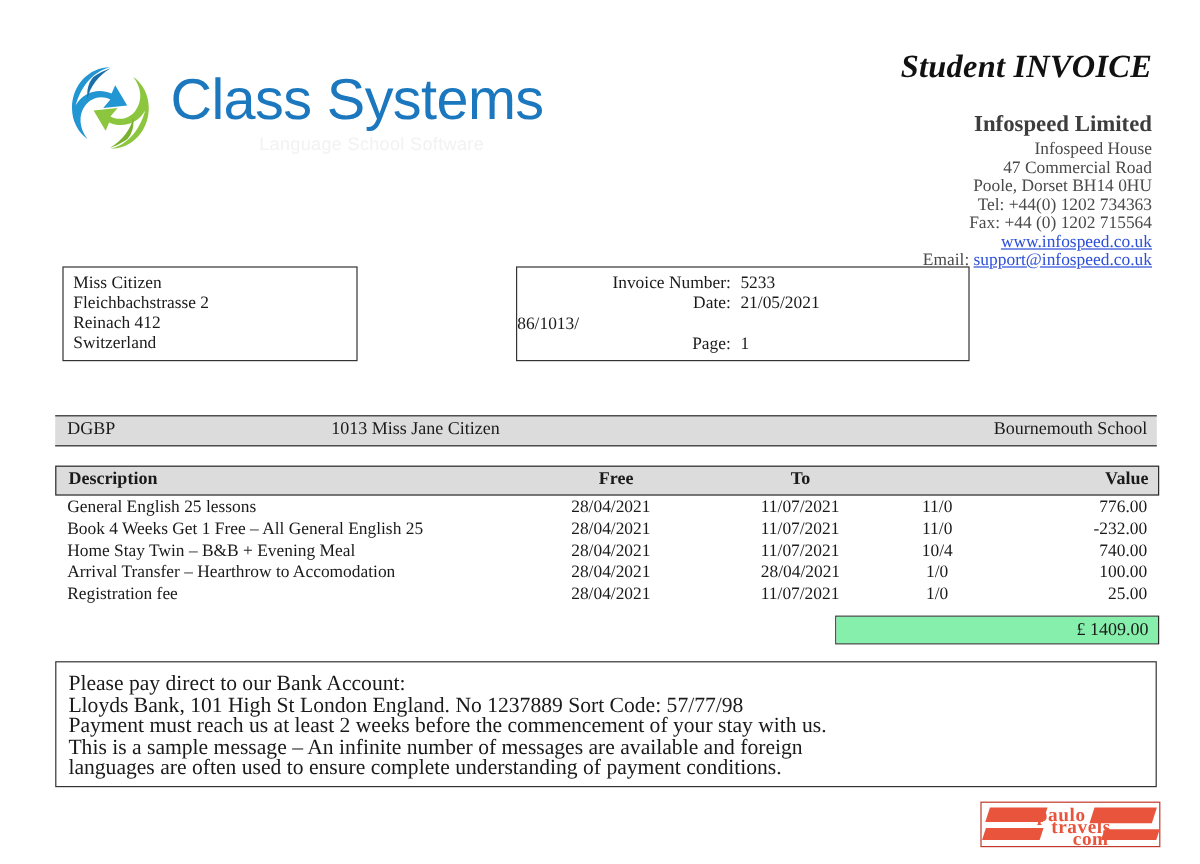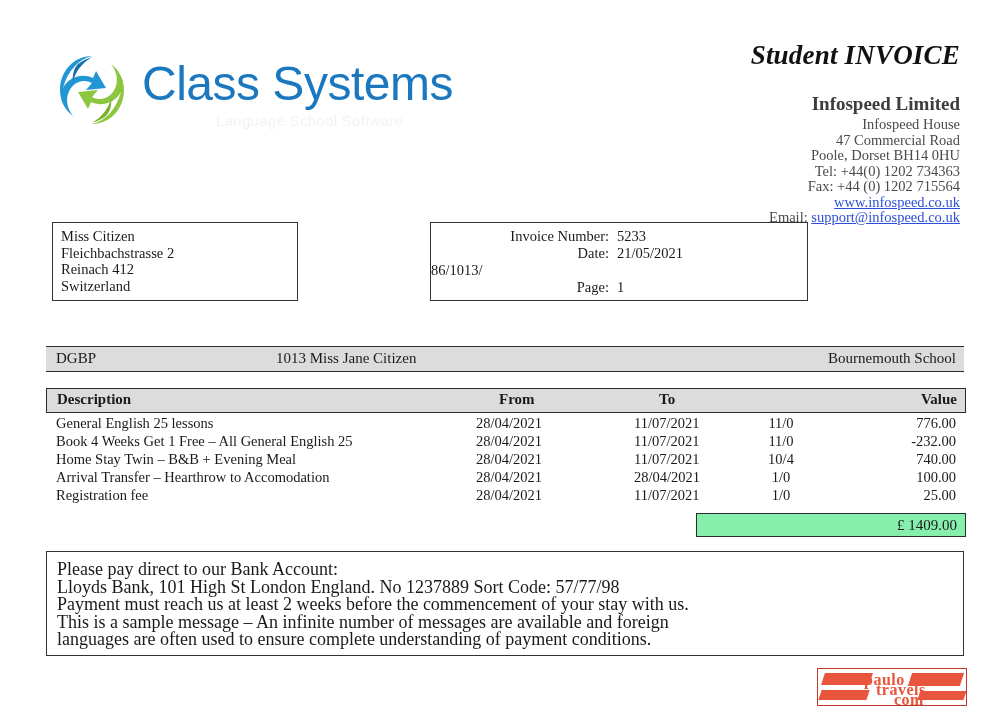--- a/index.html
+++ b/index.html
@@ -331,21 +331,21 @@
 </div>
 
 <div id="school-band">
   <span id="band-code">DGBP</span>
   <span id="band-student">1013 Miss Jane Citizen</span>
   <span id="band-school">Bournemouth School</span>
 </div>
 
 <div id="items-header">
   <span class="h-desc">Description</span>
-  <span class="h-from">From</span>
+  <span class="h-from">Free</span>
   <span class="h-to">To</span>
   <span class="h-value">Value</span>
 </div>
 
 <div id="items-body">
   <div class="item-row">
     <span class="c-desc">General English 25 lessons</span>
     <span class="c-from">28/04/2021</span>
     <span class="c-to">11/07/2021</span>
     <span class="c-qty">11/0</span>

